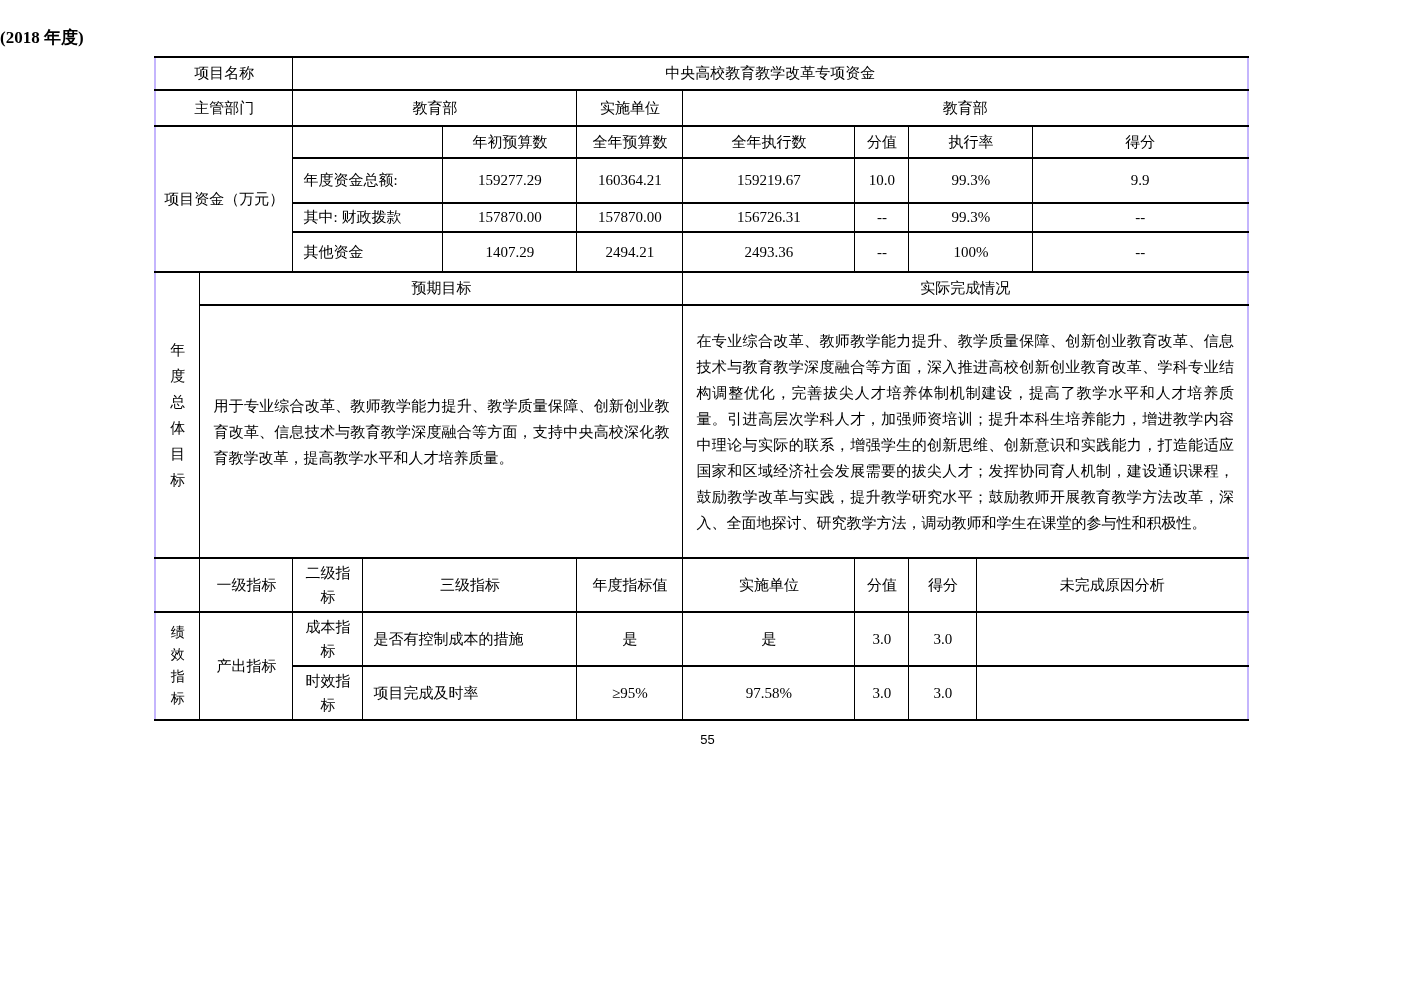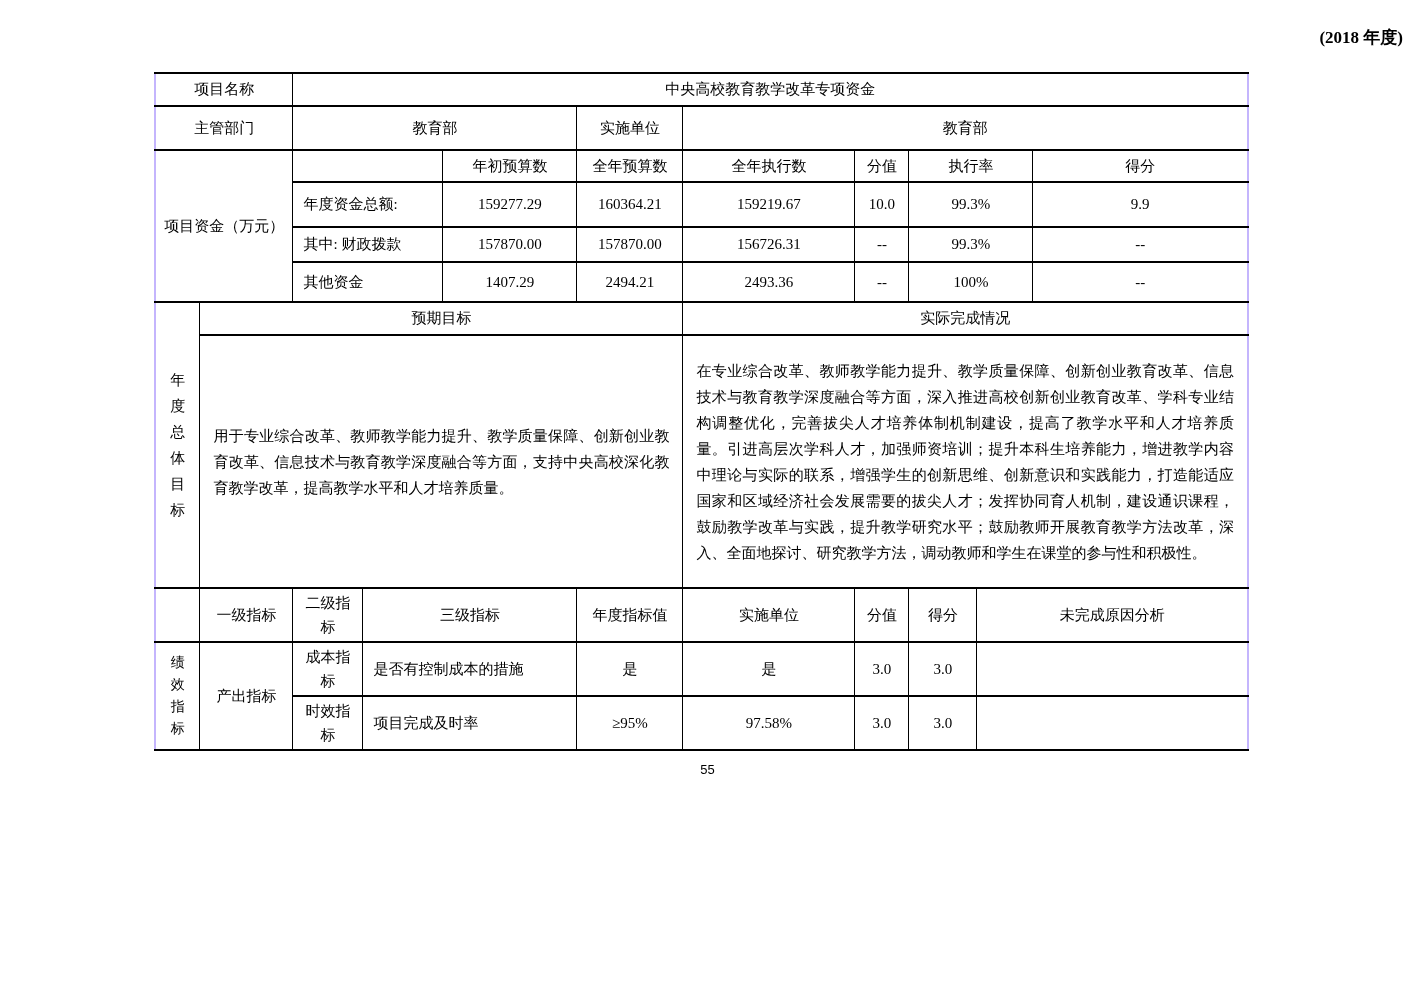--- a/index.html
+++ b/index.html
@@ -20,22 +20,22 @@
     margin: 0;
     padding-top: 140px;
     text-align: center;
     font-size: 25px;
     font-weight: bold;
     letter-spacing: 2.5px;
     line-height: 1.2;
   }
   .doc-subtitle {
     margin-top: 26px;
-    margin-bottom: 23px;
-    text-align: right;
+    margin-bottom: 7px;
+    text-align: left;
     font-size: 17px;
     font-weight: bold;
   }
   table.main {
     width: 1093px;
     margin: 0 auto;
     border-collapse: collapse;
     table-layout: fixed;
     border: 2px solid #c4b5fd;
   }
@@ -109,21 +109,21 @@
         <col style="width:56px">
         <col style="width:215px">
     </colgroup>
     <tbody>
 
       <tr style="height:33px">
         <td colspan="2">项目名称</td>
         <td colspan="9">中央高校教育教学改革专项资金</td>
       </tr>
 
-      <tr style="height:44px">
+      <tr style="height:36px">
         <td colspan="2">主管部门</td>
         <td colspan="3">教育部</td>
         <td>实施单位</td>
         <td colspan="5">教育部</td>
       </tr>
 
       <tr style="height:32px">
         <td colspan="2" rowspan="4">项目资金（万元）</td>
         <td colspan="2"></td>
         <td>年初预算数</td>
@@ -137,21 +137,21 @@
       <tr style="height:45px">
         <td colspan="2" class="left">年度资金总额:</td>
         <td>159277.29</td>
         <td>160364.21</td>
         <td>159219.67</td>
         <td>10.0</td>
         <td colspan="2">99.3%</td>
         <td>9.9</td>
       </tr>
 
-      <tr style="height:35px">
+      <tr style="height:29px">
         <td colspan="2" class="left">其中: 财政拨款</td>
         <td>157870.00</td>
         <td>157870.00</td>
         <td>156726.31</td>
         <td>--</td>
         <td colspan="2">99.3%</td>
         <td>--</td>
       </tr>
 
       <tr style="height:40px">

